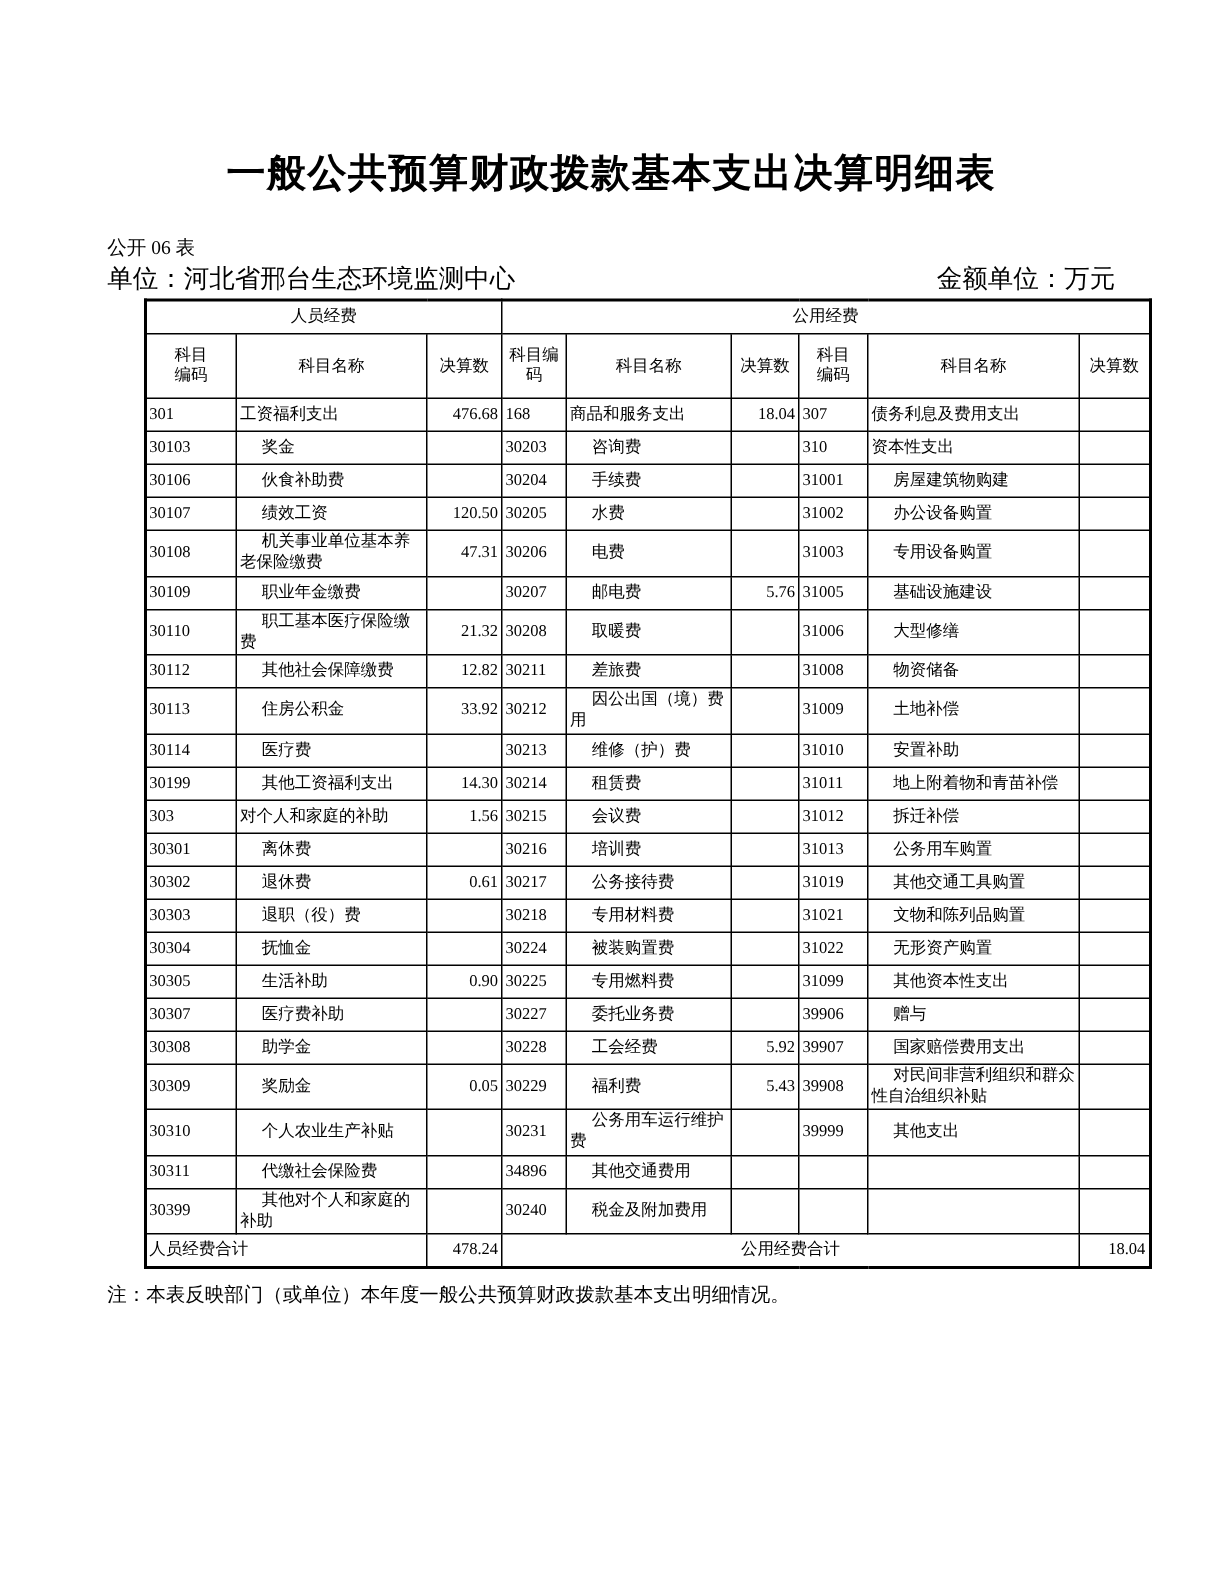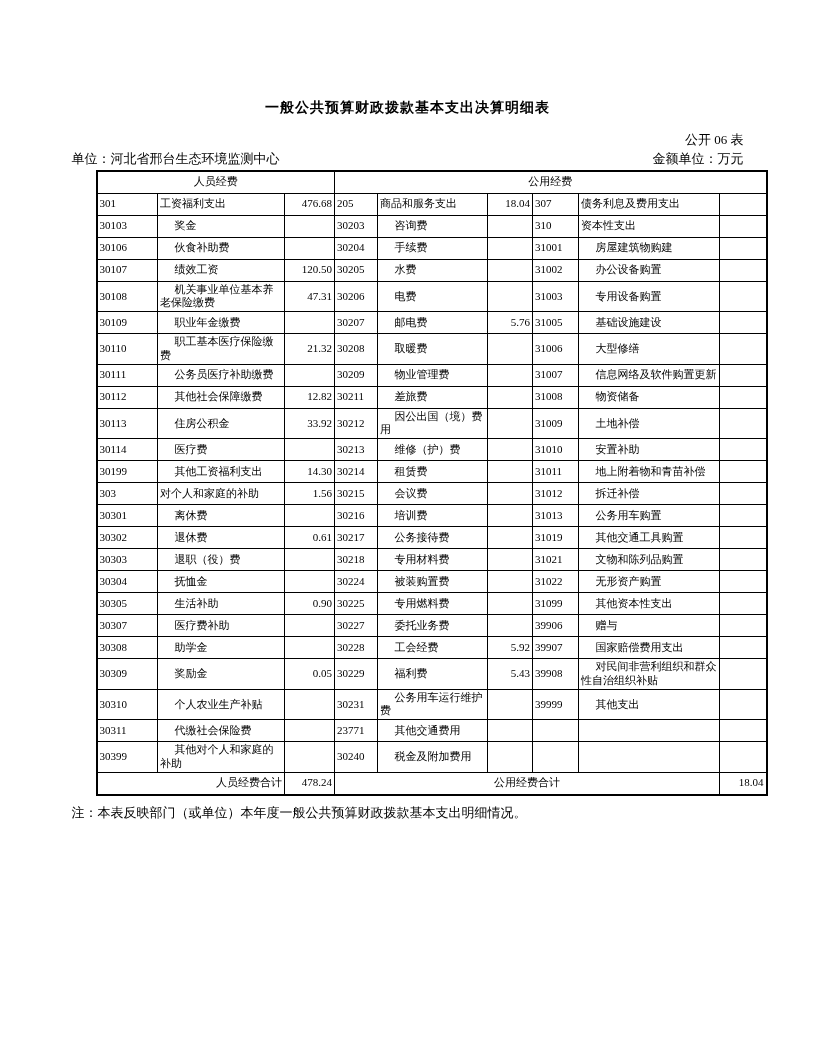--- a/index.html
+++ b/index.html
@@ -5,48 +5,48 @@
   html,body{margin:0;padding:0;}
   body{
     width:815px;height:1055px;background:#ffffff;color:#000;
     font-family:"Liberation Serif","DejaVu Serif",serif;
     -webkit-font-smoothing:antialiased;
   }
   .page{padding-top:99px;}
   .doc-title{
     margin:0;text-align:center;
     font-family:"Liberation Sans","DejaVu Sans",sans-serif;
-    font-weight:bold;font-size:14px;letter-spacing:1px;line-height:1.25;
+    font-weight:bold;font-size:26px;letter-spacing:1px;line-height:1.25;
   }
   .content{width:672px;margin:0 auto;}
-  .form-no{ text-align:right;font-size:13px;margin-top:15px;line-height:1.2; }
+  .form-no{ font-size:13px;margin-top:25px;line-height:1.2; }
   .meta-row{
     display:flex;justify-content:space-between;align-items:flex-end;
-    font-size:13px;margin:4px 0 3px;line-height:1.2;
+    font-size:17px;margin:4px 0 3px;line-height:1.2;
   }
   table.fin{
     border-collapse:collapse;table-layout:fixed;width:672px;
     font-size:11px;border:2px solid #000;margin-left:24px;
   }
   table.fin th, table.fin td{
     border:1px solid #000;padding:1px 2px;vertical-align:middle;
     line-height:1.25;overflow:hidden;word-break:break-all;
   }
   table.fin thead th{font-weight:normal;text-align:center;}
   tr.group-row th{height:19px;}
   th.grp-left{padding-left:42px;}
   tr.cols-row th{height:40px;}
   .wrap2{display:inline-block;width:2em;line-height:1.25;}
   tbody td{height:19px;}
   td.code{text-align:left;}
   td.name{text-align:left;}
   td.name.sub{text-indent:14.5px;}
   td.num{text-align:right;}
   tfoot td{height:19px;}
-  td.foot-label-left{text-align:right;padding-left:92px;}
+  td.foot-label-left{text-align:left;padding-left:92px;}
   td.foot-label-right{text-align:center;}
   .note{font-size:13px;margin-top:9px;line-height:1.3;}
 </style>
 </head>
 <body>
 
 <div class="page">
   <h1 class="doc-title">一般公共预算财政拨款基本支出决算明细表</h1>
   <div class="content">
     <div class="form-no">公开 06 表</div>
@@ -65,27 +65,38 @@
           <col style="width:45px">
         <col style="width:46px">
           <col style="width:141px">
           <col style="width:47px">
       </colgroup>
       <thead>
         <tr class="group-row">
           <th colspan="3" class="grp-left">人员经费</th>
           <th colspan="6">公用经费</th>
         </tr>
+        <tr class="cols-row">
+          <th><span class="wrap2">科目编码</span></th>
+          <th>科目名称</th>
+          <th>决算数</th>
+          <th>科目编码</th>
+          <th>科目名称</th>
+          <th>决算数</th>
+          <th><span class="wrap2">科目编码</span></th>
+          <th>科目名称</th>
+          <th>决算数</th>
+        </tr>
       </thead>
       <tbody id="table-body">
           <tr>
             <td class="code">301</td>
             <td class="name">工资福利支出</td>
             <td class="num">476.68</td>
-            <td class="code">205</td>
+            <td class="code">168</td>
             <td class="name">商品和服务支出</td>
             <td class="num">18.04</td>
             <td class="code">307</td>
             <td class="name">债务利息及费用支出</td>
             <td class="num"></td>
           </tr>
           <tr>
             <td class="code">30103</td>
             <td class="name sub">奖金</td>
             <td class="num"></td>
@@ -142,31 +153,20 @@
           </tr>
           <tr>
             <td class="code">30110</td>
             <td class="name sub">职工基本医疗保险缴费</td>
             <td class="num">21.32</td>
             <td class="code">30208</td>
             <td class="name sub">取暖费</td>
             <td class="num"></td>
             <td class="code">31006</td>
             <td class="name sub">大型修缮</td>
-            <td class="num"></td>
-          </tr>
-          <tr>
-            <td class="code">30111</td>
-            <td class="name sub">公务员医疗补助缴费</td>
-            <td class="num"></td>
-            <td class="code">30209</td>
-            <td class="name sub">物业管理费</td>
-            <td class="num"></td>
-            <td class="code">31007</td>
-            <td class="name sub">信息网络及软件购置更新</td>
             <td class="num"></td>
           </tr>
           <tr>
             <td class="code">30112</td>
             <td class="name sub">其他社会保障缴费</td>
             <td class="num">12.82</td>
             <td class="code">30211</td>
             <td class="name sub">差旅费</td>
             <td class="num"></td>
             <td class="code">31008</td>
@@ -313,21 +313,21 @@
             <td class="name sub">公务用车运行维护费</td>
             <td class="num"></td>
             <td class="code">39999</td>
             <td class="name sub">其他支出</td>
             <td class="num"></td>
           </tr>
           <tr>
             <td class="code">30311</td>
             <td class="name sub">代缴社会保险费</td>
             <td class="num"></td>
-            <td class="code">23771</td>
+            <td class="code">34896</td>
             <td class="name sub">其他交通费用</td>
             <td class="num"></td>
             <td class="code"></td>
             <td class="name"></td>
             <td class="num"></td>
           </tr>
           <tr>
             <td class="code">30399</td>
             <td class="name sub">其他对个人和家庭的补助</td>
             <td class="num"></td>

